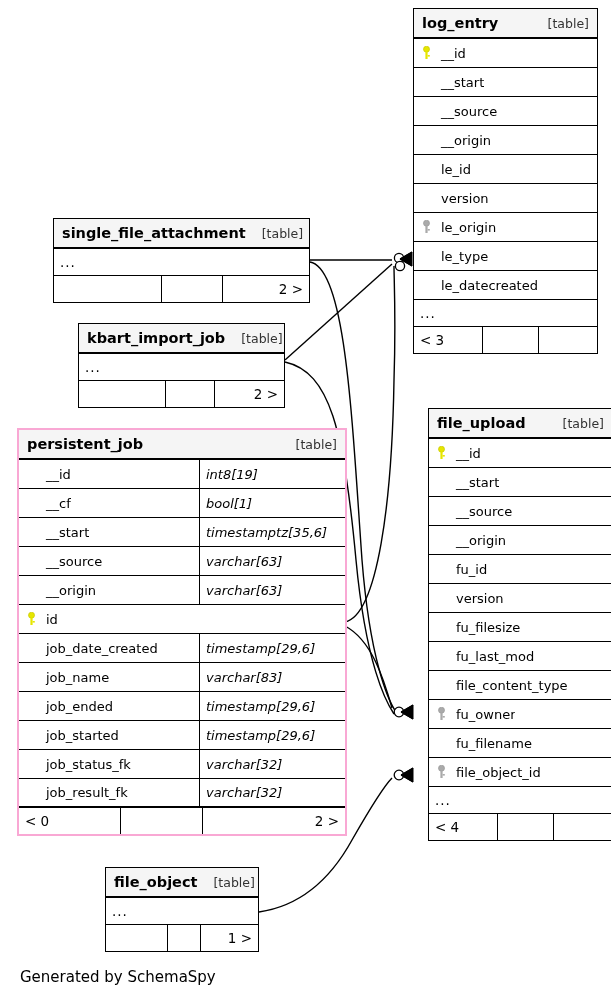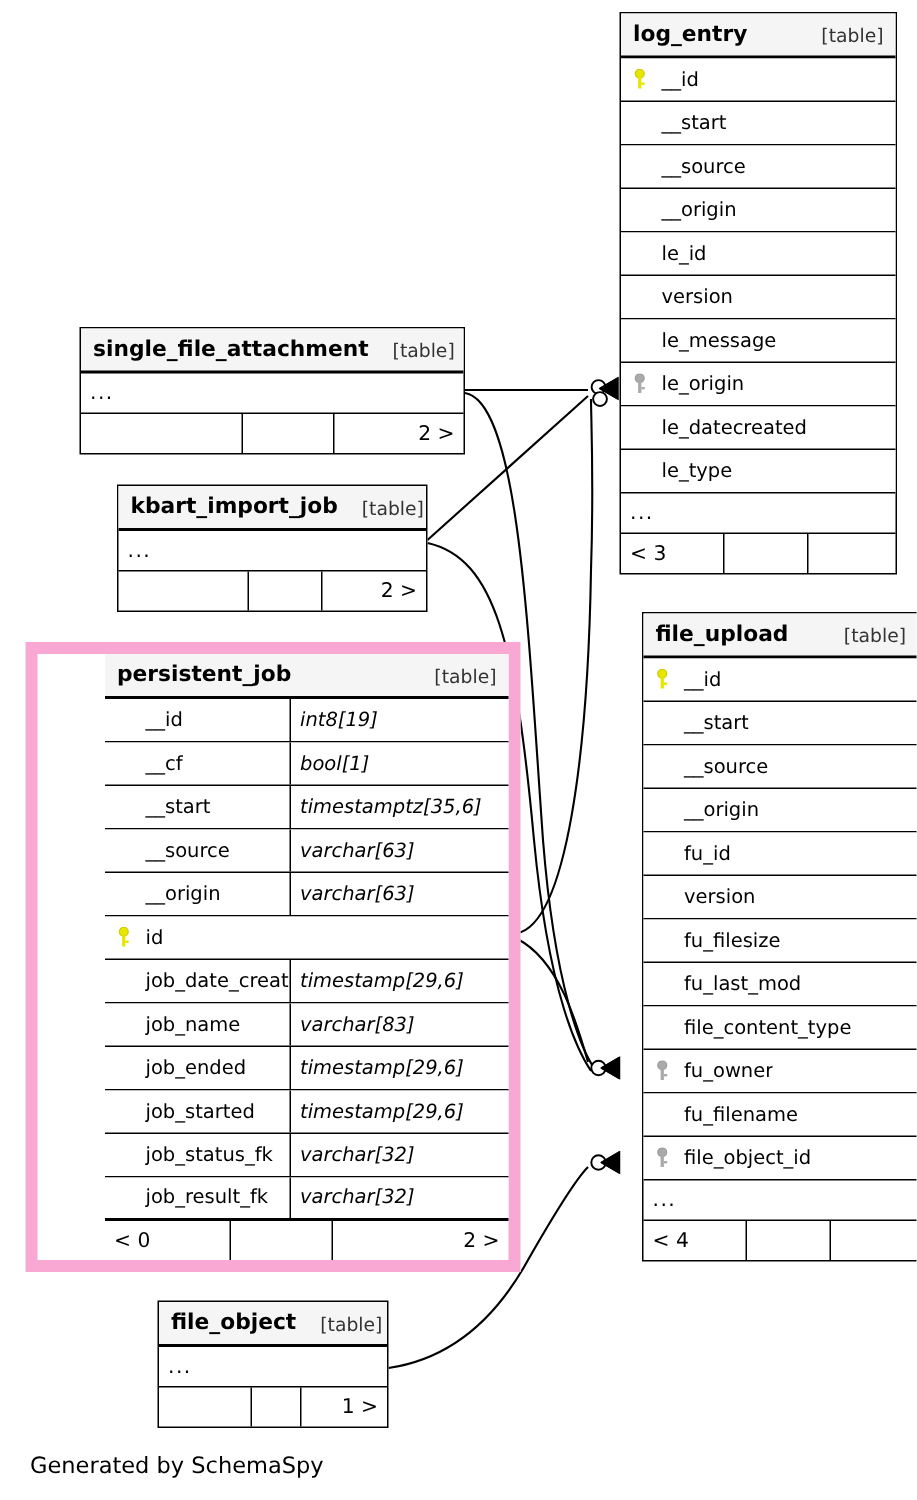--- a/index.html
+++ b/index.html
@@ -29,22 +29,21 @@
     z-index: 1;
   }
   .table-box {
     position: absolute;
     box-sizing: border-box;
     background: #ffffff;
     border: 1px solid #000000;
     z-index: 2;
   }
   .table-box.focal {
-    border: 8px solid #f9a8d4;
-    padding-left: 45px;
+    border: 2px solid #f9a8d4;
   }
   .hdr {
     box-sizing: border-box;
     background: #f5f5f5;
     border-bottom: 2px solid #000000;
     height: 30px;
     display: flex;
     align-items: center;
     padding: 0 8px;
     white-space: nowrap;
@@ -212,40 +211,36 @@
     </div>
     <div class="row">
       <span class="keycell"></span>
       <span class="colname">le_id</span>
     </div>
     <div class="row">
       <span class="keycell"></span>
       <span class="colname">version</span>
     </div>
     <div class="row">
-      <span class="keycell"></span>
-      <span class="colname">le_message</span>
-    </div>
-    <div class="row">
       <span class="keycell">
         <svg class="key-svg" width="9" height="14" viewBox="0 0 9 14">
             <circle cx="4.5" cy="3.2" r="3" fill="#aaaaaa" stroke="#999999" stroke-width="0.7"></circle>
             <rect x="3.4" y="5.5" width="2.2" height="7.5" fill="#aaaaaa"></rect>
             <rect x="5.6" y="9" width="2.2" height="1.6" fill="#aaaaaa"></rect>
           </svg>
       </span>
       <span class="colname">le_origin</span>
     </div>
     <div class="row">
       <span class="keycell"></span>
+      <span class="colname">le_type</span>
+    </div>
+    <div class="row">
+      <span class="keycell"></span>
       <span class="colname">le_datecreated</span>
-    </div>
-    <div class="row">
-      <span class="keycell"></span>
-      <span class="colname">le_type</span>
     </div>
     <div class="ellipsis-row">...</div>
     <div class="foot">
       <span class="fcell fleft" style="width:37%">&lt; 3</span>
       <span class="fcell fmid" style="width:31%"></span>
       <span class="fcell fright" style="width:32%"></span>
     </div>
   </div>
 
   <div class="table-box" style="left:53px; top:218px; width:257px;">

